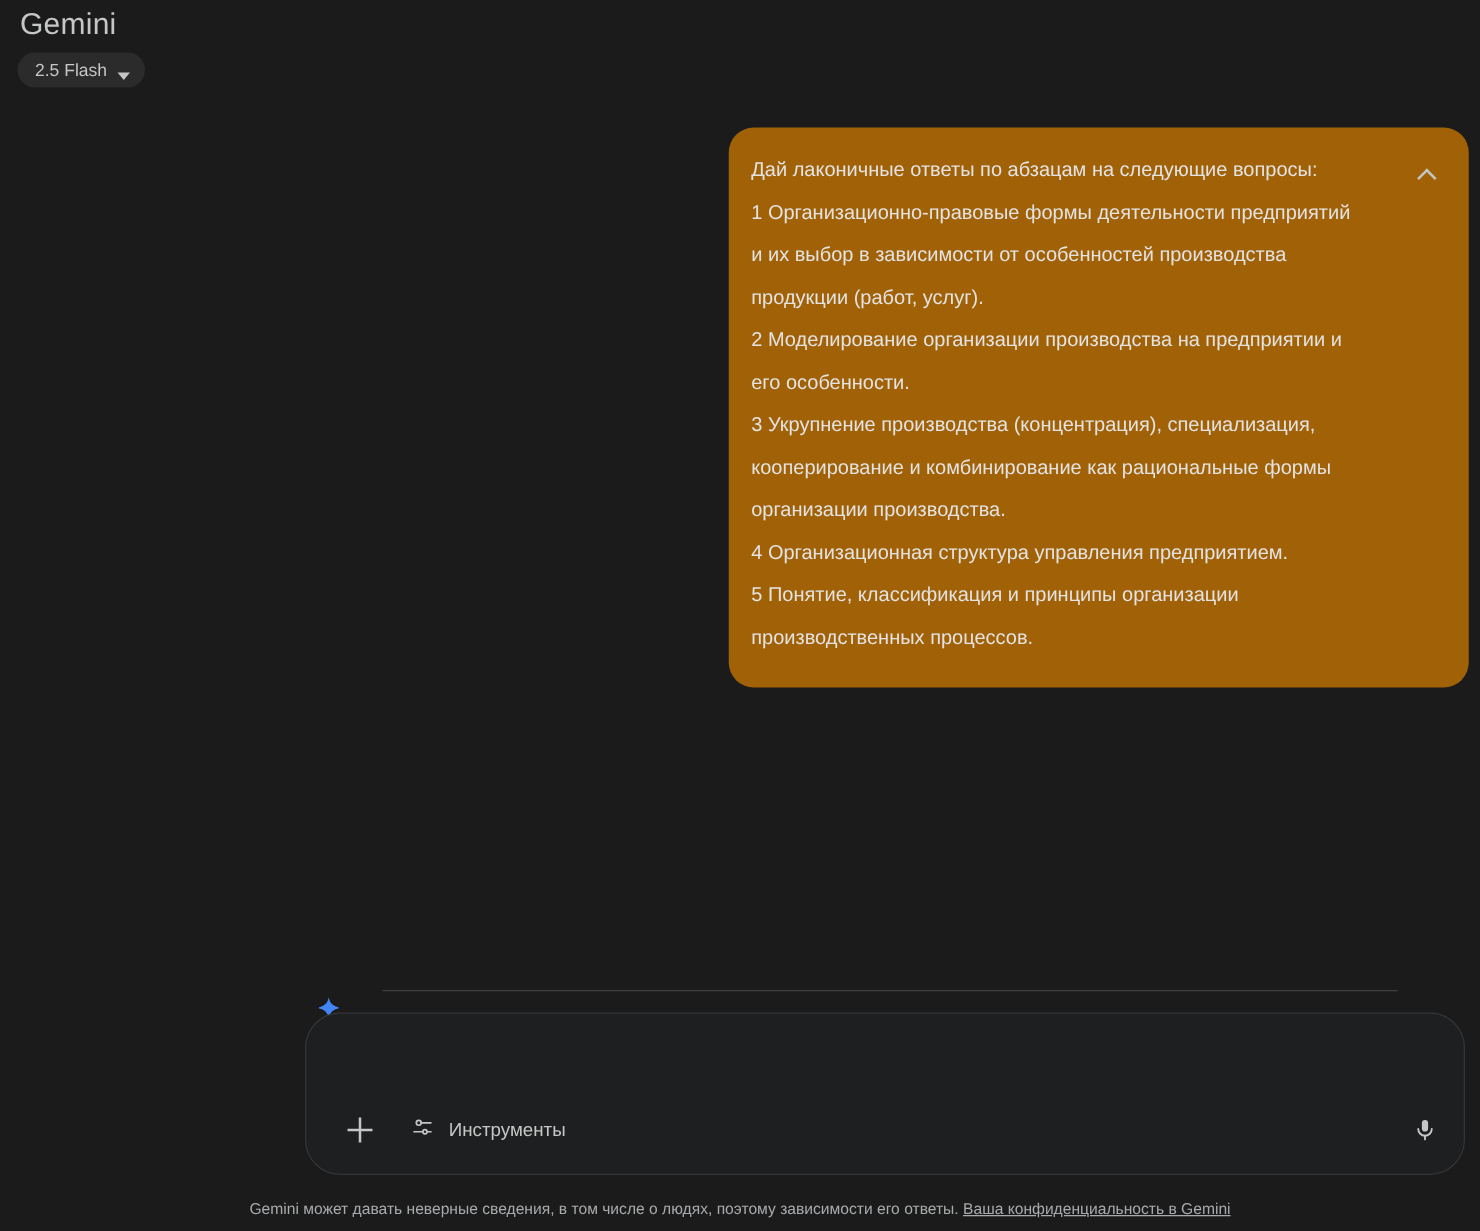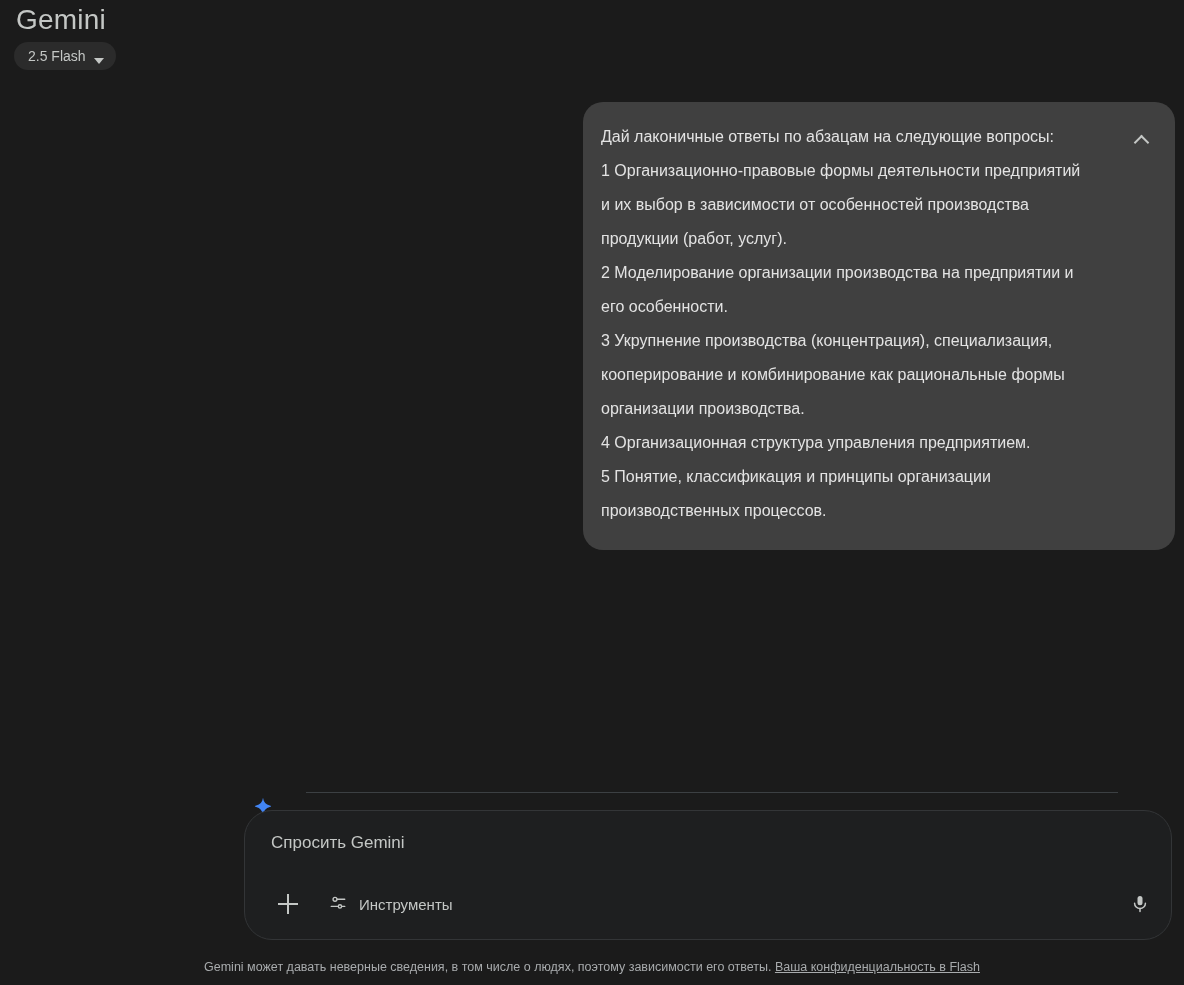--- a/index.html
+++ b/index.html
@@ -21,21 +21,21 @@
     overflow: hidden;
   }
 
   
   .header {
     position: absolute;
     top: 0; left: 0;
     padding: 4px 0 0 14px;
   }
   .brand {
-    font-size: 28px;
+    font-size: 24px;
     font-weight: 400;
     color: #c4c7c5;
     letter-spacing: 0.2px;
     line-height: 32px;
     padding-left: 2px;
   }
   .model-chip {
     display: inline-flex;
     align-items: flex-end;
     gap: 8px;
@@ -64,21 +64,21 @@
     width: 1184px;
     height: 720px;
     overflow: hidden;
   }
 
   .user-bubble {
     position: absolute;
     top: 6px;
     left: 583px;
     width: 592px;
-    background: #404040;
+    background: #a16207;
     border-radius: 20px 20px 20px 20px;
     padding: 18px 24px 22px 18px;
   }
   .user-text {
     font-size: 16px;
     line-height: 34px;
     color: #e3e3e3;
     white-space: pre-wrap;
     width: 492px;
   }
@@ -251,21 +251,20 @@
         </svg>
       </div>
       <div class="divider"></div>
 
     </div>
 
     <div class="fade"></div>
   </div>
 
   <div class="composer">
-    <div class="composer-placeholder">Спросить Gemini</div>
 
     <div class="composer-row">
       <div class="icon-btn">
         <span class="plus"></span>
       </div>
 
       <div class="tools-btn">
         <span>
           <svg width="18" height="18" viewBox="0 0 24 24" aria-hidden="true">
             <circle cx="8" cy="7" r="2.6" fill="none" stroke="#c4c7c5" stroke-width="1.8"></circle>
@@ -286,16 +285,16 @@
             <rect x="9" y="2.5" width="6" height="11" rx="3" fill="#c4c7c5"></rect>
             <path d="M5.5 11a6.5 6.5 0 0 0 13 0" fill="none" stroke="#c4c7c5" stroke-width="1.8" stroke-linecap="round"></path>
             <line x1="12" y1="17.5" x2="12" y2="21" stroke="#c4c7c5" stroke-width="1.8" stroke-linecap="round"></line>
           </svg>
         </span>
       </div>
     </div>
   </div>
 
   <div class="footer">
-    <span>Gemini может давать неверные сведения, в том числе о людях, поэтому зависимости его ответы. </span><a href="#">Ваша конфиденциальность в Flash</a>
+    <span>Gemini может давать неверные сведения, в том числе о людях, поэтому зависимости его ответы. </span><a href="#">Ваша конфиденциальность в Gemini</a>
   </div>
 
 </div>
 
 </body></html>

